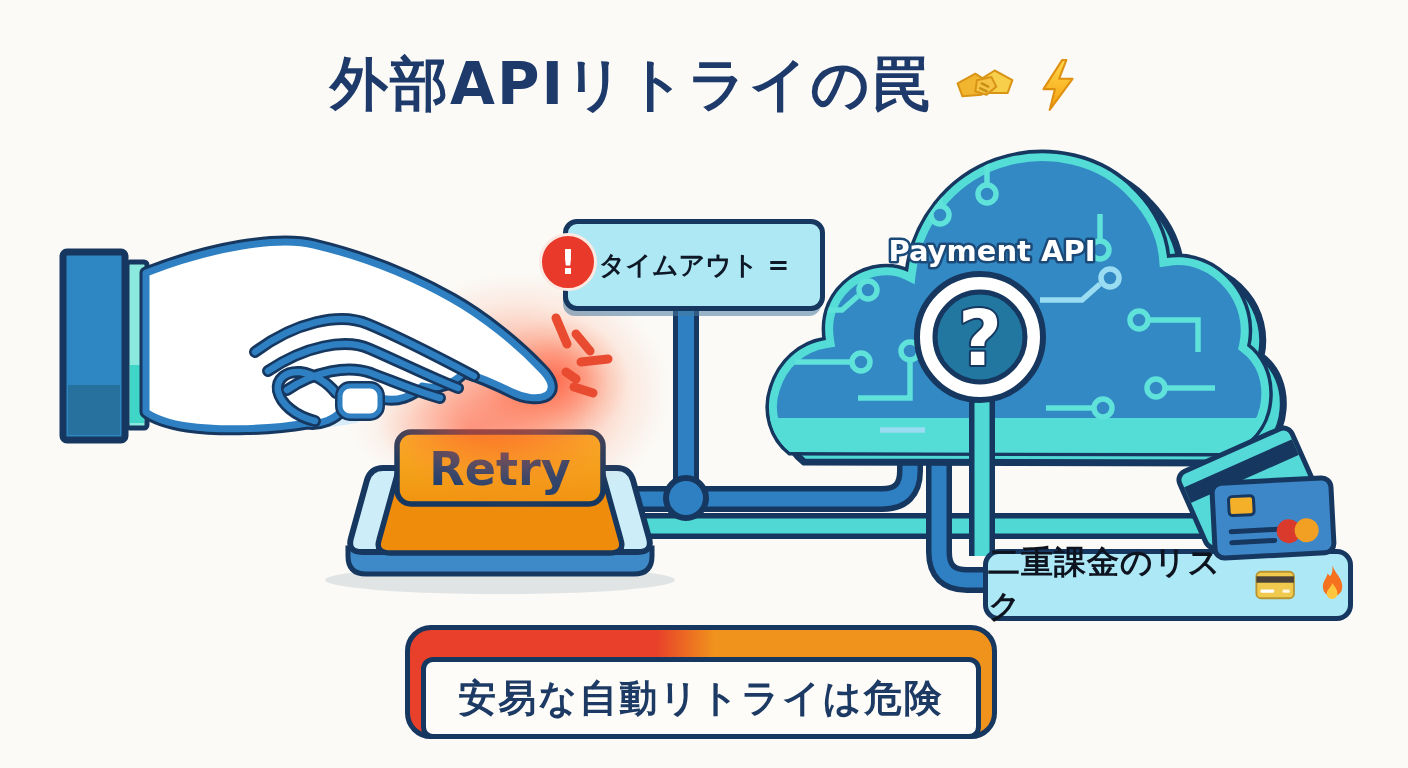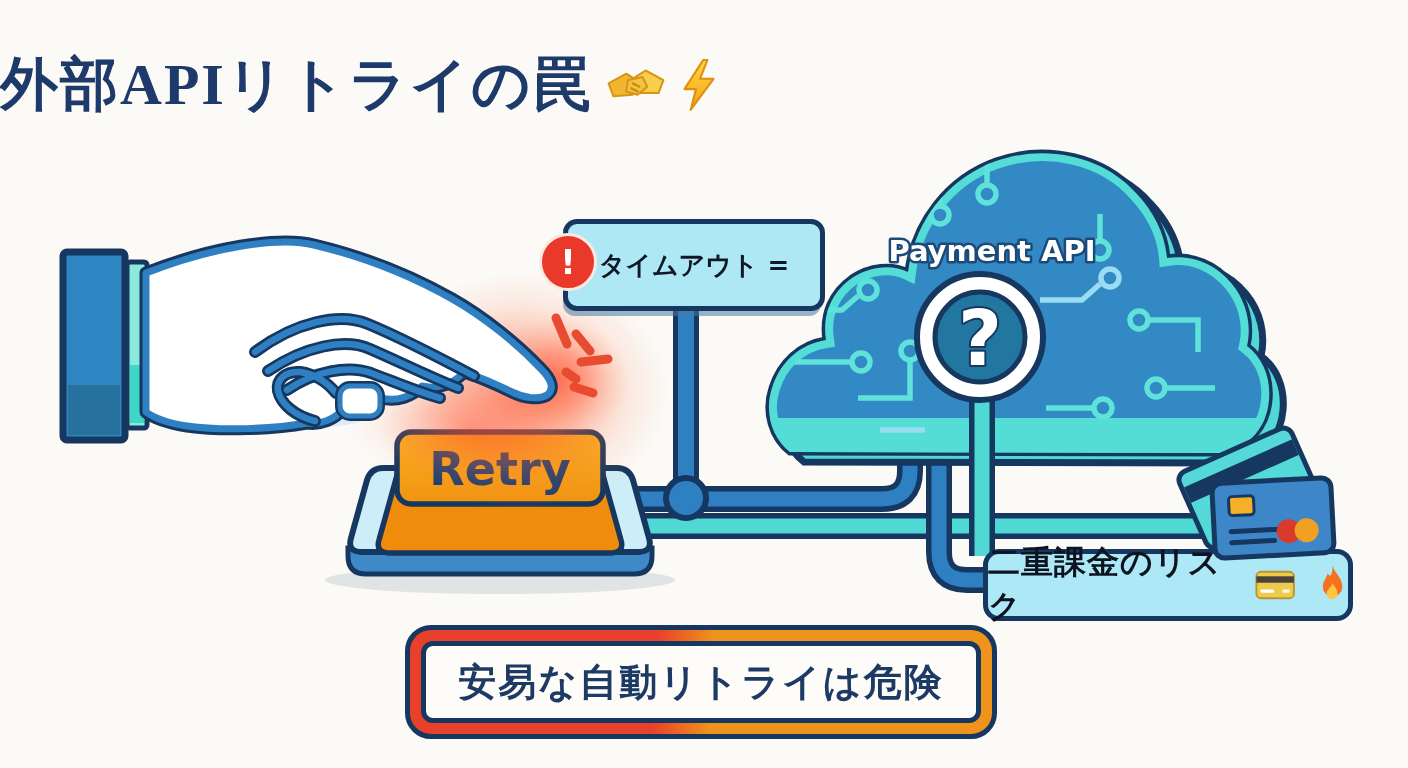--- a/index.html
+++ b/index.html
@@ -2,21 +2,21 @@
 <html><head>
 <meta charset="utf-8">
 <style>
   html,body{margin:0;padding:0;background:#e8e8e8;}
   .stage{position:relative;width:1408px;height:768px;background:#fbfaf7;overflow:hidden;
          font-family:"DejaVu Sans","Liberation Sans",sans-serif;}
   .art{position:absolute;left:0;top:0;}
   .svgtext{font-family:"DejaVu Sans","Liberation Sans",sans-serif;}
 
   .title{position:absolute;left:0;right:0;top:46px;text-align:center;z-index:8;
-         display:flex;align-items:center;justify-content:flex-start;gap:14px;font-family:Liberation Serif, serif;}
+         display:flex;align-items:center;justify-content:center;gap:24px;}
   .title .t{font-size:58px;font-weight:800;color:#1d3a6b;letter-spacing:2px;}
   .title svg{display:block;}
 
   .callout{position:absolute;left:563px;top:219px;width:252px;height:82px;z-index:9;
            background:#aee8f4;border:5px solid #16375f;border-radius:14px;
            box-shadow:-2px 7px 0 -2px rgba(72,122,160,.55);
            display:flex;align-items:center;justify-content:center;}
   .callout .l{font-size:26px;font-weight:700;color:#0f1826;line-height:1.25;}
 
   .warnicon{position:absolute;left:539px;top:233px;width:52px;height:52px;z-index:10;
@@ -39,21 +39,21 @@
   .cline{position:absolute;left:12px;height:5px;background:#16375f;border-radius:3px;}
   .cline.a{top:44px;width:66px;} .cline.b{top:55px;width:48px;}
   .cc{position:absolute;bottom:9px;width:24px;height:24px;border-radius:50%;}
   .cc.red{right:30px;background:#d93a2b;} .cc.org{right:12px;background:#f2a024;}
 
   .banner{position:absolute;left:405px;top:625px;width:592px;height:114px;z-index:8;
           border:5px solid #16375f;border-radius:26px;box-sizing:border-box;
           background:linear-gradient(93deg,#e8402a 0%,#e8402a 42%,#f0931c 52%,#f0931c 100%);
           padding:11px;}
   .banner .inner{width:100%;height:100%;background:#fdfcf8;border:5px solid #16375f;
-          border-radius:12px;box-sizing:border-box;display:flex;align-items:center;justify-content:center;}
+          border-radius:12px;box-sizing:border-box;display:flex;align-items:center;justify-content:center;margin-top:16px;}
   .banner .t{font-size:38px;font-weight:800;color:#1c3a63;letter-spacing:2px;}
 </style>
 </head>
 <body>
 
 <div class="stage">
 
   <svg class="art" width="1408" height="768" viewBox="0 0 1408 768">
     <defs>
       <radialGradient id="glowGrad">

